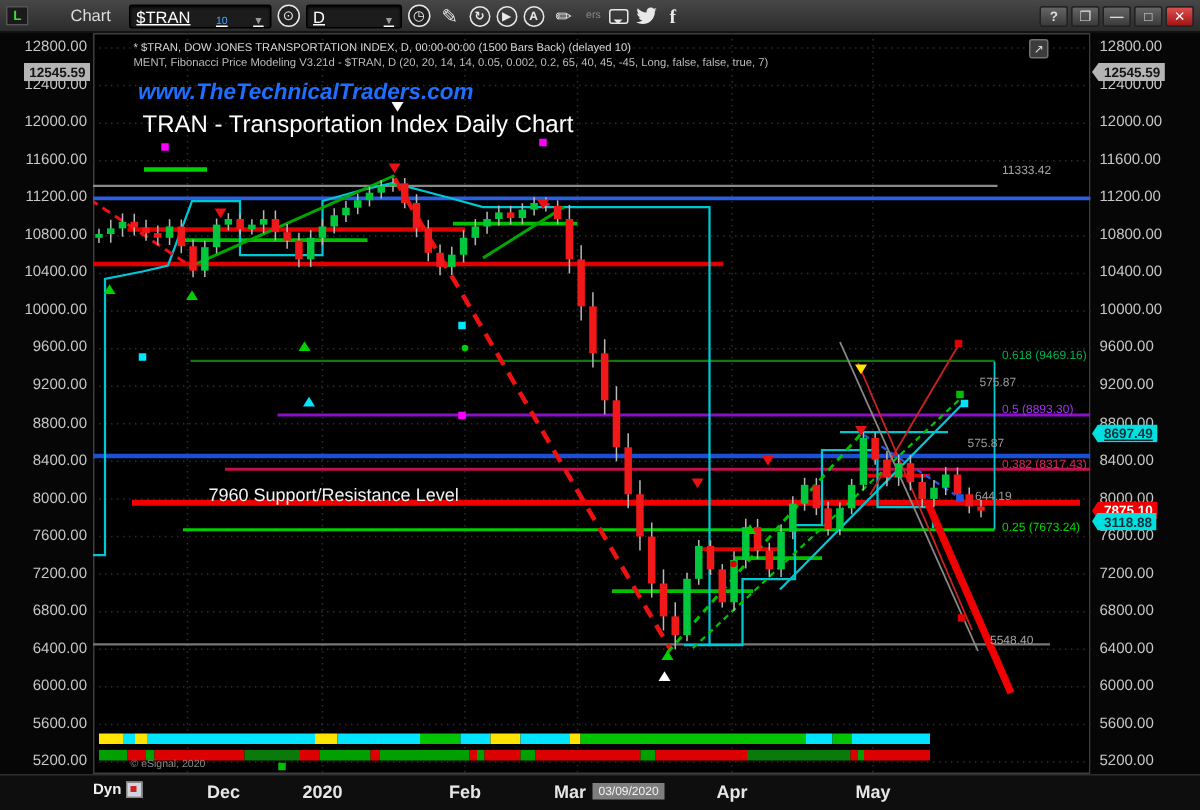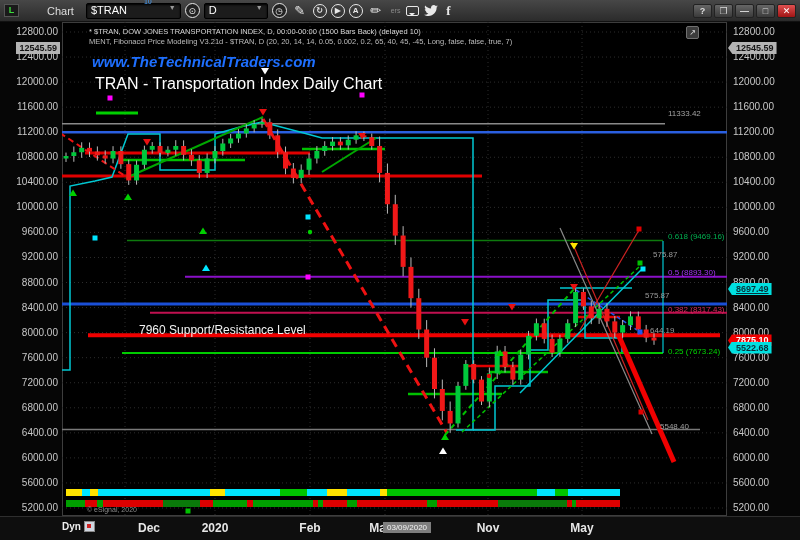--- a/index.html
+++ b/index.html
@@ -8,22 +8,22 @@
   #stage { position:relative; width:800px; height:540px; background:#000; }
 
   
   #titlebar { position:absolute; left:0; top:0; width:800px; height:22px;
     background:linear-gradient(#474747,#2b2b2b); border-bottom:1px solid #111;
     display:flex; align-items:center; gap:4px; padding:0 4px; z-index:40; }
   .app-ico { width:15px; height:13px; background:#1a1a1a; border:1px solid #555;
     color:#3ddc3d; font-size:9px; font-weight:bold; text-align:center; line-height:11px; }
   .app-label { color:#ddd; font-size:11px; margin-right:8px;margin-left:24px; }
   .tb-input { background:#1c1c1c; border:1px solid #000; box-shadow:inset 0 1px 2px #000;
-    color:#fff; font-size:11px; height:16px; display:flex; align-items:flex-start;
-    padding:0 4px; gap:17px; border-radius:2px; }
+    color:#fff; font-size:11px; height:16px; display:flex; align-items:flex-end;
+    padding:0 4px; gap:17px; border-radius:2px;text-decoration:underline; }
   .tb-input sup { color:#4aa3ff; font-size:7px; margin-top:-6px; }
   .caret { color:#999; font-size:7px; }
   .tb-circle { width:15px; height:15px; border:1.5px solid #e8e8e8; border-radius:50%;
     color:#e8e8e8; font-size:9px; display:flex; align-items:center; justify-content:center;
     background:#222; }
   .tb-ico { color:#e8e8e8; font-size:13px; width:18px; text-align:center; cursor:default; }
   .tb-circle-sm { width:14px; height:14px; border:1.5px solid #e8e8e8; border-radius:50%;
     color:#e8e8e8; font-size:8px; font-weight:bold; display:flex; align-items:center;
     justify-content:center; }
   .ers { color:#8a8a8a; font-size:7px; margin:0 2px; }
@@ -474,35 +474,35 @@
       <div class="tick-label" style="top: 329.684px;">7600.00</div>
       <div class="tick-label" style="top: 354.737px;">7200.00</div>
       <div class="tick-label" style="top: 379.789px;">6800.00</div>
       <div class="tick-label" style="top: 404.842px;">6400.00</div>
       <div class="tick-label" style="top: 429.895px;">6000.00</div>
       <div class="tick-label" style="top: 454.947px;">5600.00</div>
       <div class="tick-label" style="top: 480px;">5200.00</div>
       <div class="price-badge" style="top: 19.9341px; background: rgb(180, 180, 180); color: rgb(20, 20, 20);">12545.59</div>
       <div class="price-badge" style="top: 260.947px; background: rgb(0, 224, 224); color: rgb(6, 50, 60); text-decoration: underline;">8697.49</div>
       <div class="price-badge" style="top: 312.454px; background: rgb(240, 0, 0); color: rgb(255, 255, 255);">7875.10</div>
-      <div class="price-badge" style="top: 319.511px; background: rgb(0, 224, 224); color: rgb(6, 50, 60);">5522.68</div>
+      <div class="price-badge" style="top: 319.511px; background: rgb(0, 224, 224); color: rgb(6, 50, 60);">3118.88</div>
     </div>
 
   <div id="bottombar">
     <div id="dyn-wrap">
       <span id="dyn-label">Dyn</span>
       <span id="dyn-ico"></span>
     </div>
   <div class="month-label" style="left: 125px; padding-left: 48px;">Dec</div>
       <div class="month-label" style="left: 215px;">2020</div>
       <div class="month-label" style="left: 310px;">Feb</div>
       <div class="month-label" style="left: 380px;">Mar</div>
-      <div class="month-label" style="left: 488px;">Nov</div>
+      <div class="month-label" style="left: 488px;">Apr</div>
       <div class="month-label" style="left: 582px;">May</div>
-      <div id="date-badge" style="left: 383px;">03/09/2020</div>
+      <div id="date-badge" style="left: 395px;">03/09/2020</div>
     </div>
 
   <div class="overlay-text" id="hdr1">* $TRAN, DOW JONES TRANSPORTATION INDEX, D, 00:00-00:00 (1500 Bars Back) (delayed 10)</div>
   <div class="overlay-text" id="hdr2">MENT, Fibonacci Price Modeling V3.21d - $TRAN, D (20, 20, 14, 14, 0.05, 0.002, 0.2, 65, 40, 45, -45, Long, false, false, true, 7)</div>
   <div class="overlay-text" id="watermark">www.TheTechnicalTraders.com</div>
   <div class="overlay-text" id="chart-title">TRAN - Transportation Index Daily Chart</div>
   <div class="overlay-text" id="sr-label">7960 Support/Resistance Level</div>
   <div class="overlay-text" id="copyright">© eSignal, 2020</div>
   <div id="expand-ico">↗</div>
 

